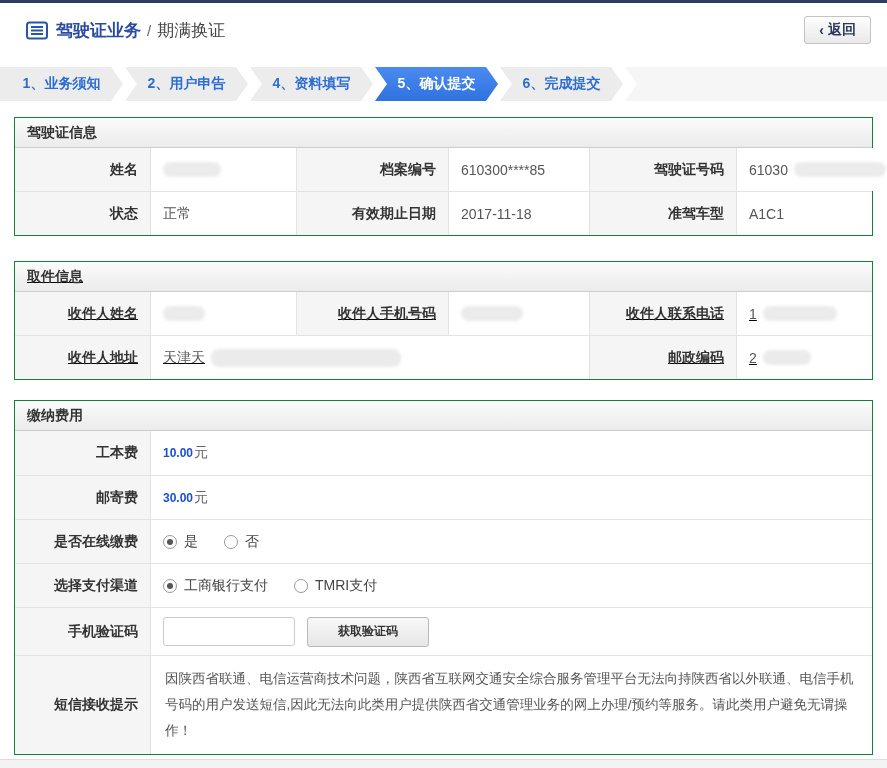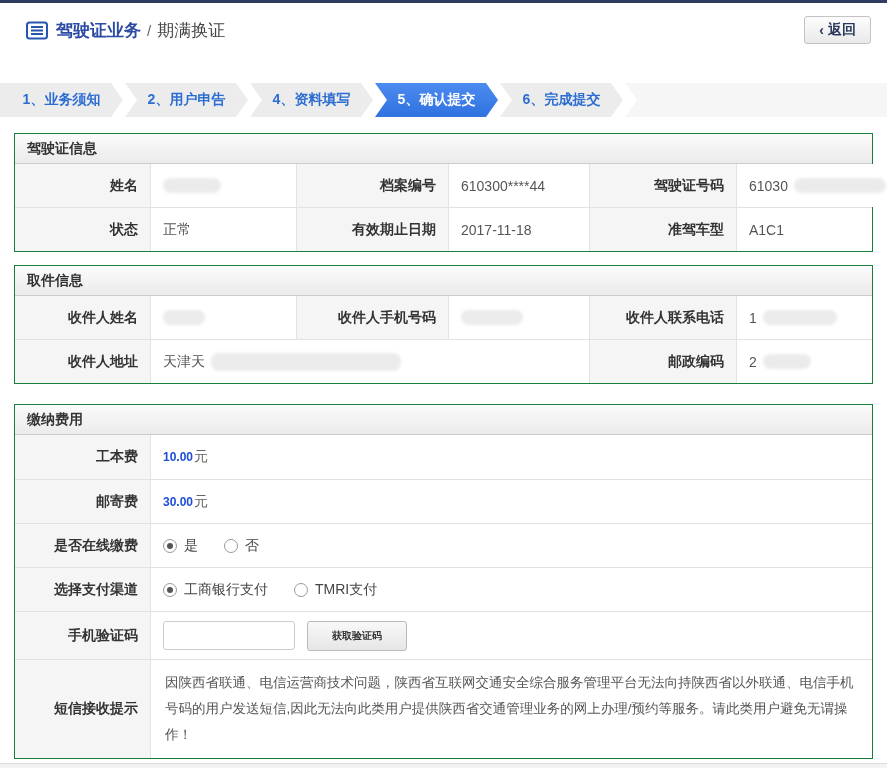--- a/index.html
+++ b/index.html
@@ -12,33 +12,33 @@
   .header .title-icon { display:inline-flex; margin-right:8px; }
   .bc-section { font-size:17px; font-weight:bold; color:#2b4aa3; }
   .bc-sep { font-size:15px; color:#666; margin:0 6px; }
   .bc-current { font-size:17px; color:#444; }
   .back-btn { margin-left:auto; height:28px; padding:0 14px; display:inline-flex; align-items:center;
     background:linear-gradient(#fdfdfd,#e9e9e9); border:1px solid #c3c3c3; border-radius:3px;
     font-size:14px; font-weight:bold; color:#2b3a5c; cursor:pointer; }
   .back-btn .chev { margin-right:4px; font-weight:bold; }
 
   
-  .steps { margin-top:26px; height:34px; display:flex;justify-content:flex-end; }
+  .steps { margin-top:10px; height:34px; display:flex;justify-content:flex-end; }
   .step { width:123px; height:34px; display:flex; align-items:center; justify-content:center;
     background:#ececec; color:#2c6dd2; font-size:14px; font-weight:bold; margin-right:2px;
     clip-path:polygon(0 0, calc(100% - 12px) 0, 100% 50%, calc(100% - 12px) 100%, 0 100%, 12px 50%); }
   .step.first { clip-path:polygon(0 0, calc(100% - 12px) 0, 100% 50%, calc(100% - 12px) 100%, 0 100%); }
   .step.active { background:linear-gradient(#4c8bef,#2f72e0); color:#fff; }
   .step-filler { flex:1; height:34px; background:#f6f6f6;
     clip-path:polygon(0 0, 100% 0, 100% 100%, 0 100%, 12px 50%); }
 
   
   .section { margin:0 14px; border:1px solid #15803d; background:#fff; }
   .section.s1 { margin-top:16px; }
-  .section.s2 { margin-top:13px; }
+  .section.s2 { margin-top:25px;text-decoration:underline; }
   .section.s3 { margin-top:20px; }
   .sec-header { height:30px; display:flex; align-items:center; padding:0 12px;
     background:linear-gradient(#fbfbfb,#ebebeb); border-bottom:1px solid #ccc;
     font-size:14px; font-weight:bold; color:#333; }
   .grid-row { display:grid; grid-template-columns:135px 147px 151px 142px 146px 1fr; }
   .grid-row.merged { grid-template-columns:135px 440px 146px 1fr; }
   .grid-row + .grid-row { border-top:1px solid #e3e3e3; }
   .cell { min-height:43px; display:flex; align-items:center; padding:0 12px; font-size:14px; }
   .cell.lbl { background:#f5f5f5; justify-content:flex-end; color:#333; font-weight:600; text-align:right; }
   .cell.val { background:#fff; color:#555; border-left:1px solid #e3e3e3; border-right:1px solid #e3e3e3; }
@@ -55,22 +55,22 @@
   .fee-amount { color:#1d4ed8; font-weight:bold; font-size:12px; }
   .fee-unit { color:#666; font-size:14px; margin-left:1px; }
   .radio { width:14px; height:14px; border-radius:50%; border:1px solid #9a9a9a; background:#fff;
     display:inline-block; position:relative; flex:none; }
   .radio.checked::after { content:""; position:absolute; left:3px; top:3px; right:3px; bottom:3px;
     border-radius:50%; background:#555; }
   .radio-opt { display:inline-flex; align-items:center; gap:7px; margin-right:26px; color:#444;
     cursor:pointer; font-size:14px; }
   .code-input { width:132px; height:29px; border:1px solid #ccc; border-radius:3px; padding:0 8px;
     font-size:14px; color:#333; background:#fff; }
-  .code-btn { height:30px; margin-left:12px; padding:0 24px; background:linear-gradient(#f8f8f8,#e6e6e6);
-    border:1px solid #b9b9b9; border-radius:3px; font-size:10px; font-weight:bold; color:#333; cursor:pointer; }
+  .code-btn { height:30px; margin-left:12px; padding:0 30px; background:linear-gradient(#f8f8f8,#e6e6e6);
+    border:1px solid #b9b9b9; border-radius:3px; font-size:12px; font-weight:bold; color:#333; cursor:pointer; }
   .notice-cell { padding:10px 14px; line-height:26px; font-size:13.5px; color:#c9534b; }
 
   
   .footer { margin-top:4px; height:60px; background:#f3f3f3; border-top:1px solid #ddd;
     border-bottom:1px solid #d9d9d9; display:flex; align-items:center; justify-content:flex-end;
     padding:6px 64px 0 0; gap:16px; }
   .blue-btn { height:30px; padding:0 15px; background:linear-gradient(#5593f2,#3d7be4);
     border:1px solid #3a74d8; border-radius:3px; color:#fff; font-size:14px; font-weight:bold; cursor:pointer; }
 </style>
 </head>
@@ -106,21 +106,21 @@
 </div>
 
 <div class="section s1">
   <div class="sec-header">驾驶证信息</div>
   <div class="grid-row">
     <div class="cell lbl">姓名</div>
     <div class="cell val">
         <span class="smudge" style="width:58px"></span>
       </div>
     <div class="cell lbl">档案编号</div>
-    <div class="cell val">610300****44</div>
+    <div class="cell val">610300****85</div>
     <div class="cell lbl">驾驶证号码</div>
     <div class="cell val last">
         <span>61030</span>
         <span class="smudge ml6" style="width:92px"></span>
       </div>
   </div>
   <div class="grid-row">
     <div class="cell lbl">状态</div>
     <div class="cell val">正常</div>
     <div class="cell lbl">有效期止日期</div>

